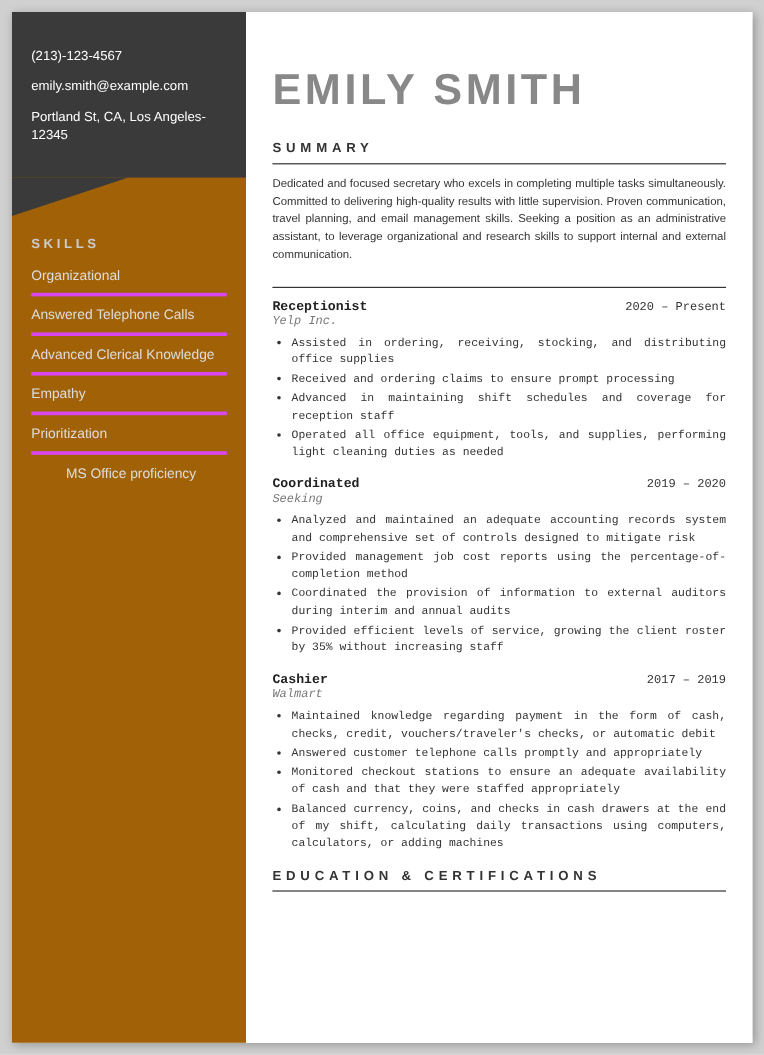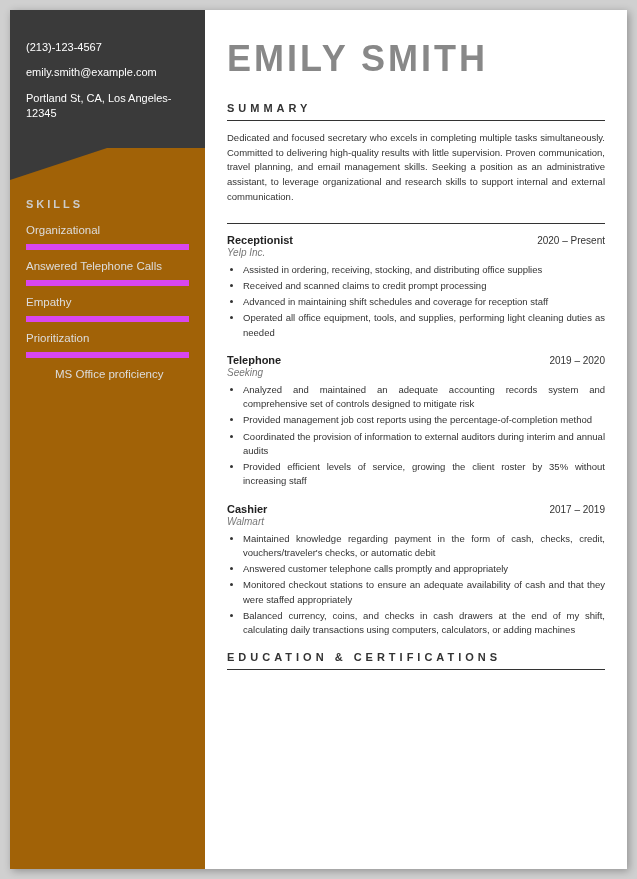--- a/index.html
+++ b/index.html
@@ -58,30 +58,30 @@
       letter-spacing: 3px;
       font-weight: bold;
       margin-bottom: 14px;
       text-transform: uppercase;
     }
     .skill-item {
       color: #dddddd;
       font-size: 11.5px;
       margin-bottom: 10px;
       padding-bottom: 8px;
-      border-bottom: 6px solid #d946ef;
+      border-bottom: 3px solid #d946ef;
     }
     .skill-item:last-child {
       border-bottom: none;
       margin-left: 29px;
     }
     
     .main-content {
       flex: 1;
-      padding: 28px 22px 20px 22px;
+      padding: 44px 22px 20px 22px;
       background: white;
     }
     .name-header {
       color: #888888;
       font-size: 36px;
       font-weight: bold;
       letter-spacing: 3px;
       margin-bottom: 22px;
       text-transform: uppercase;
     }
@@ -100,20 +100,21 @@
     }
     .summary-text {
       font-size: 9.5px;
       color: #333;
       line-height: 1.55;
       text-align: justify;
       margin-bottom: 18px;
     }
     .work-section {
       margin-bottom: 14px;
+      font-family: Liberation Mono, monospace;
     }
     .job-header {
       display: flex;
       justify-content: space-between;
       align-items: baseline;
       margin-bottom: 1px;
     }
     .job-title {
       font-size: 11px;
       font-weight: bold;
@@ -174,20 +175,21 @@
     <div class="sidebar-top">
       <div class="contact-item">(213)-123-4567</div>
       <div class="contact-item">emily.smith@example.com</div>
       <div class="contact-item">Portland St, CA, Los Angeles-12345</div>
     </div>
     <div class="sidebar-divider"></div>
     <div class="skills-section">
       <div class="skills-title">SKILLS</div>
       <div class="skill-item">Organizational</div>
       <div class="skill-item">Answered Telephone Calls</div>
+      <div class="skill-item">Advanced Clerical Knowledge</div>
       <div class="skill-item">Empathy</div>
       <div class="skill-item">Prioritization</div>
       <div class="skill-item">MS Office proficiency</div>
     </div>
   </div>
 
   <div class="main-content">
     <div class="name-header">EMILY SMITH</div>
 
     <div>
@@ -200,29 +202,29 @@
       <hr class="section-divider">
 
       <div class="work-section">
         <div class="job-header">
           <span class="job-title">Receptionist</span>
           <span class="job-dates">2020 – Present</span>
         </div>
         <div class="job-company">Yelp Inc.</div>
         <ul class="job-bullets">
           <li>Assisted in ordering, receiving, stocking, and distributing office supplies</li>
-          <li>Received and scanned claims to credit prompt processing</li>
+          <li>Received and ordering claims to ensure prompt processing</li>
           <li>Advanced in maintaining shift schedules and coverage for reception staff</li>
           <li>Operated all office equipment, tools, and supplies, performing light cleaning duties as needed</li>
         </ul>
       </div>
 
       <div class="work-section">
         <div class="job-header">
-          <span class="job-title">Telephone</span>
+          <span class="job-title">Coordinated</span>
           <span class="job-dates">2019 – 2020</span>
         </div>
         <div class="job-company">Seeking</div>
         <ul class="job-bullets">
           <li>Analyzed and maintained an adequate accounting records system and comprehensive set of controls designed to mitigate risk</li>
           <li>Provided management job cost reports using the percentage-of-completion method</li>
           <li>Coordinated the provision of information to external auditors during interim and annual audits</li>
           <li>Provided efficient levels of service, growing the client roster by 35% without increasing staff</li>
         </ul>
       </div>

